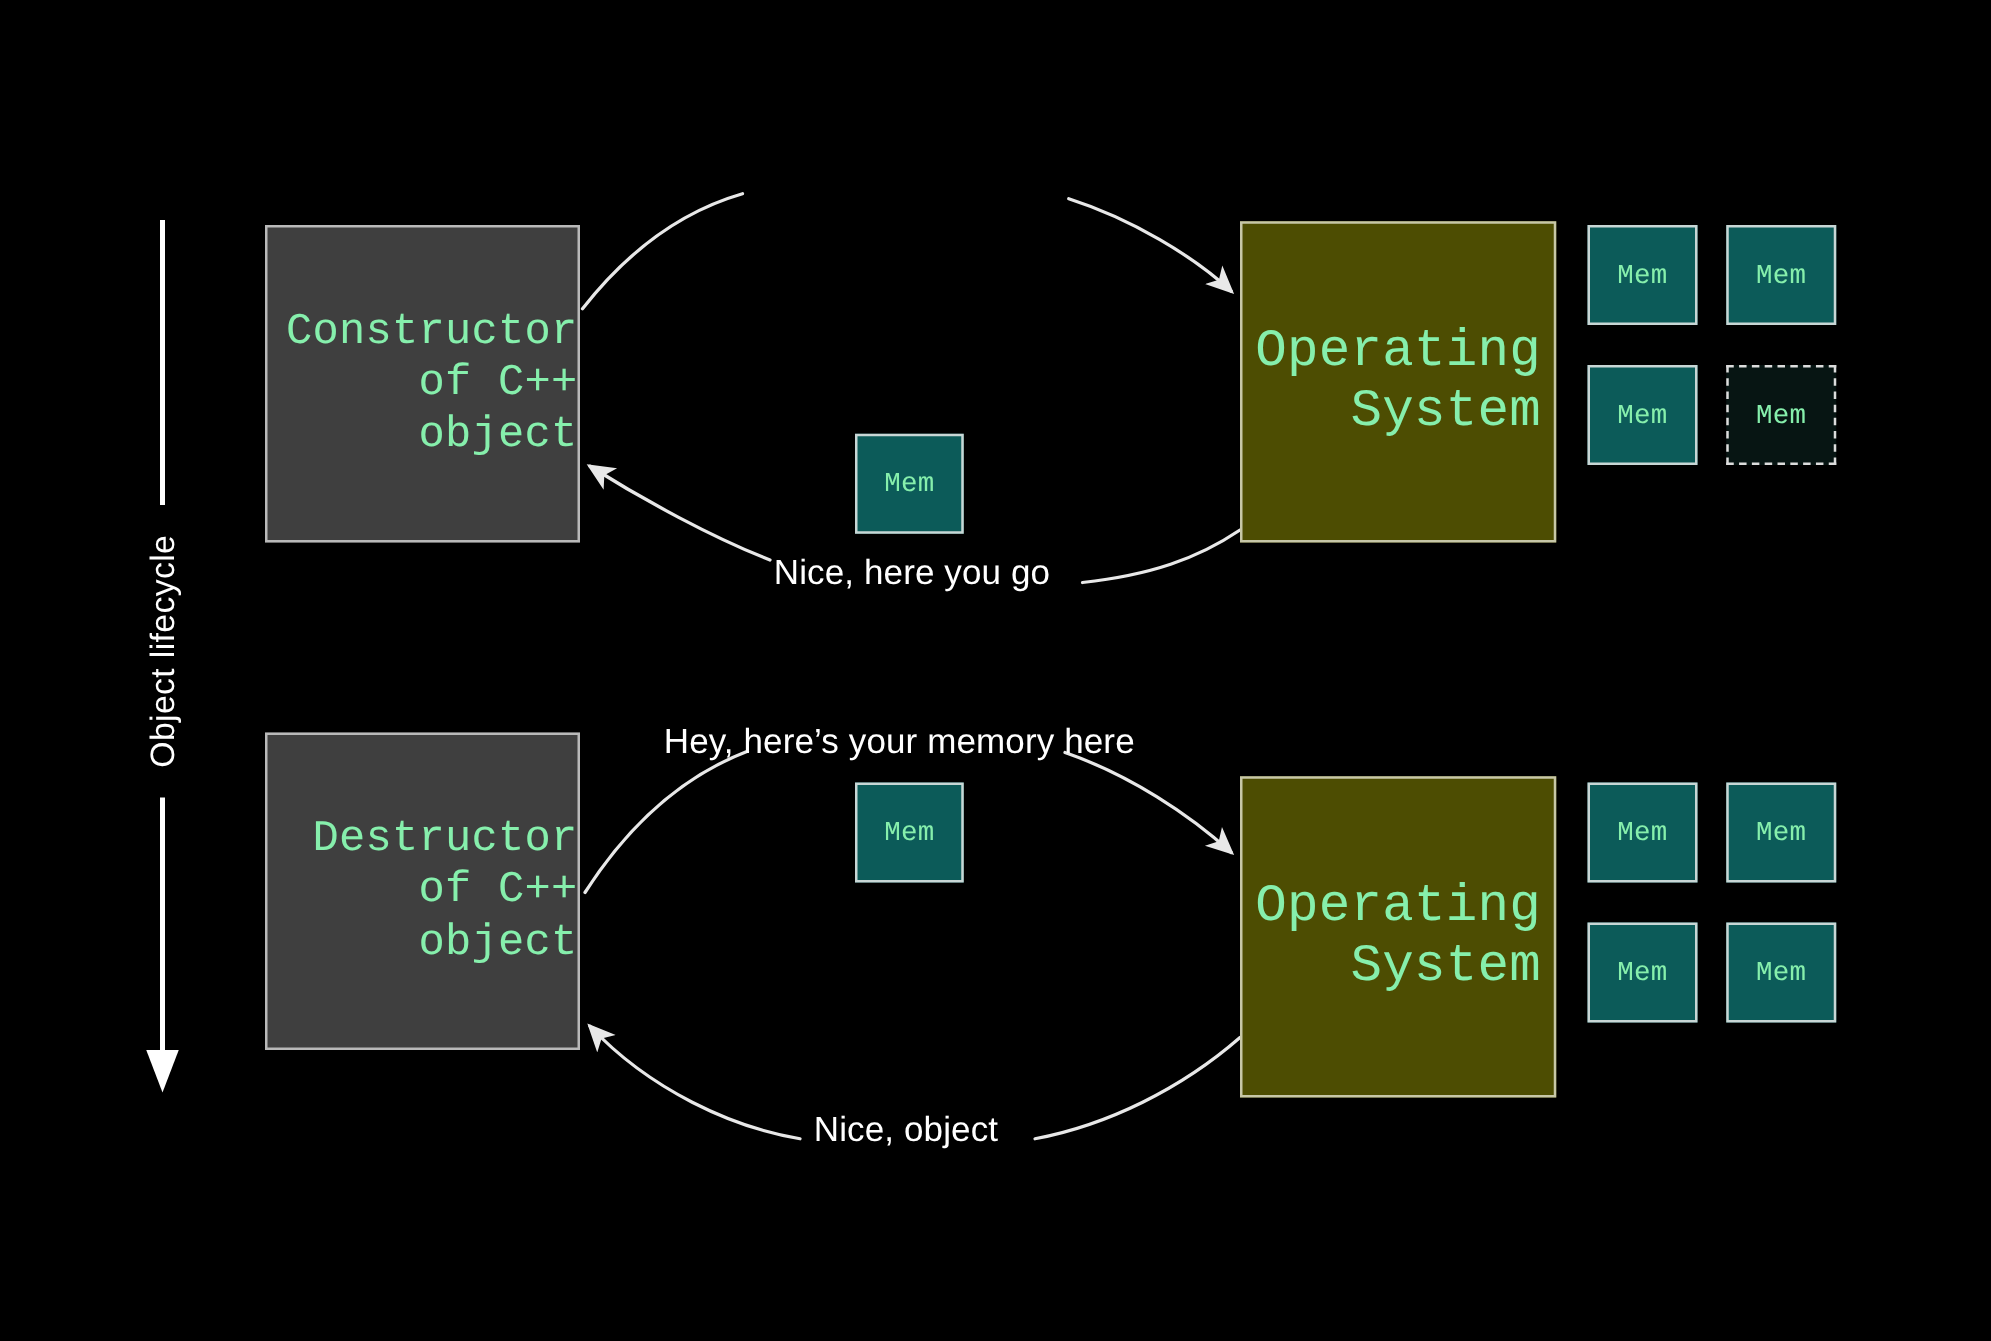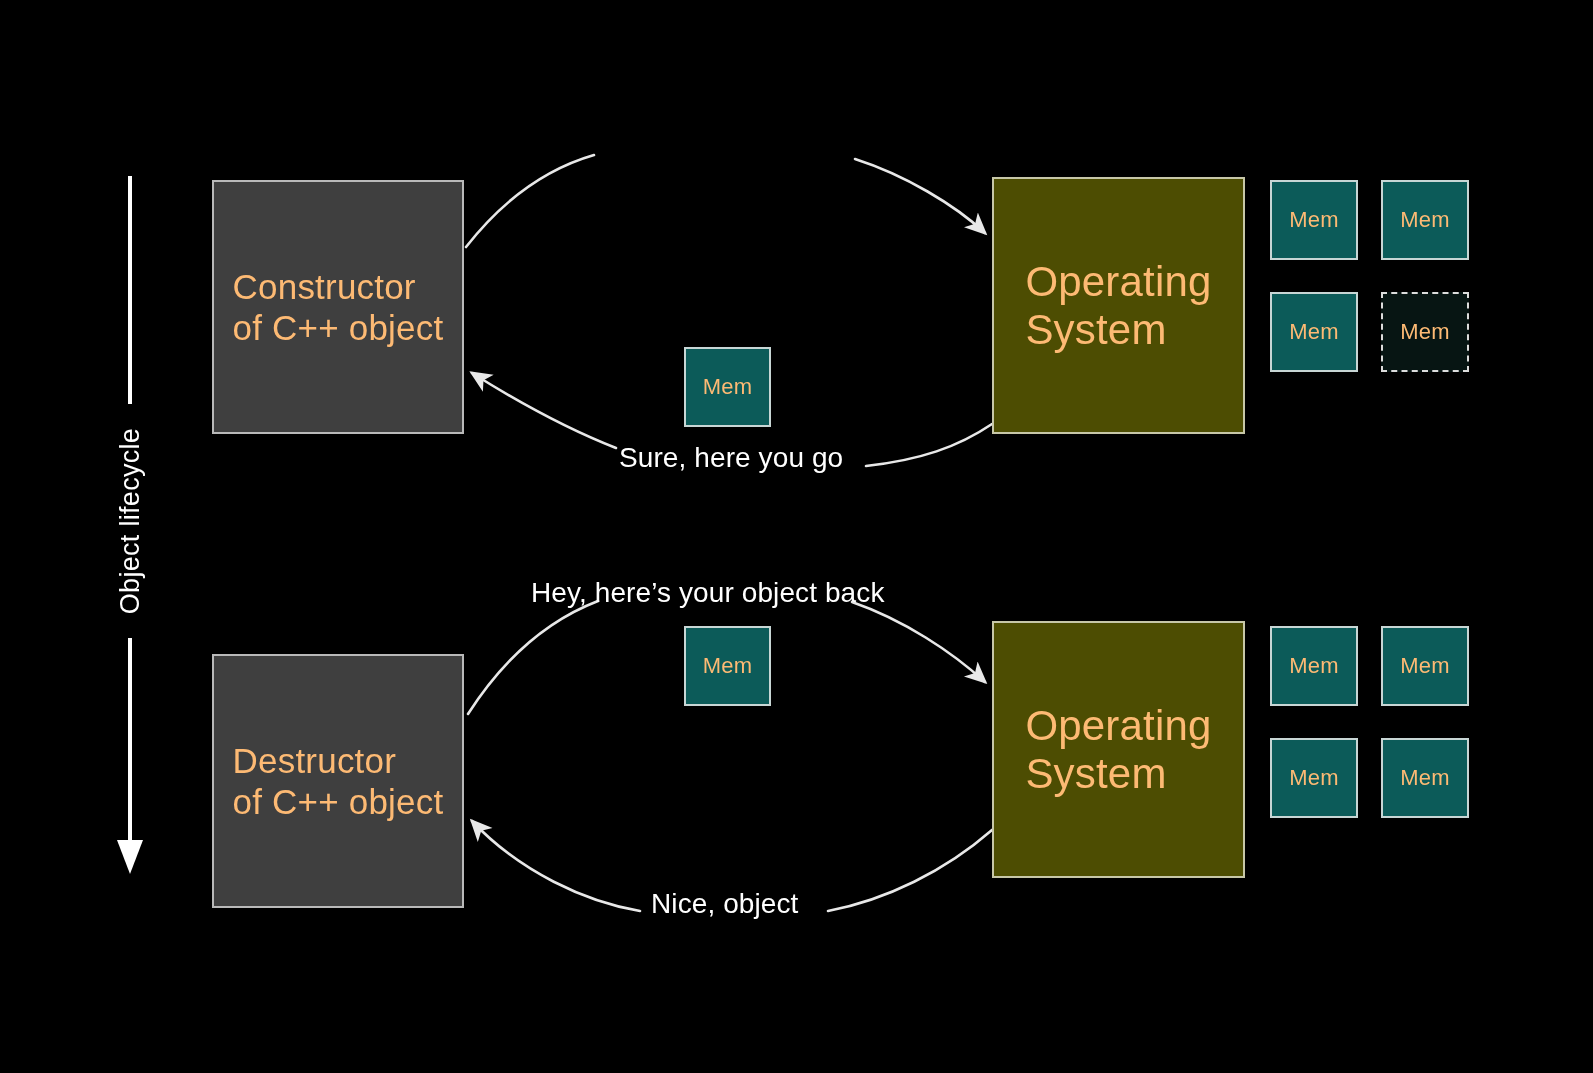--- a/index.html
+++ b/index.html
@@ -24,22 +24,23 @@
     width: 1593px;
     height: 1073px;
     pointer-events: none;
   }
   .box {
     position: absolute;
     box-sizing: border-box;
     display: flex;
     align-items: center;
     justify-content: center;
-    text-align: left;
-    color: #fdba74;
+    text-align: right;
+    color: #86efac;
+    font-family: Liberation Mono, monospace;
   }
   .actor-box {
     background: #3f3f3f;
     border: 2px solid #b9b9b9;
     font-size: 35px;
     line-height: 1.18;
     letter-spacing: 0.2px;
   }
   .os-box {
     background: #4d4d02;
@@ -119,42 +120,42 @@
   <div class="box actor-box" style="left: 212px; top: 180px; width: 252px; height: 254px;">
     <div>
       <div>Constructor</div>
       <div>of C++ object</div>
     </div>
   </div>
 
 
   <div class="box mem-box" style="left: 684px; top: 347px; width: 87px; height: 80px;">Mem</div>
 
-  <div class="caption" style="left: 619px; top: 442px;">Sure, here you go</div>
+  <div class="caption" style="left: 619px; top: 442px;">Nice, here you go</div>
 
   <div class="box os-box" style="left: 992px; top: 177px; width: 253px; height: 257px;">
     <div>
       <div>Operating</div>
       <div>System</div>
     </div>
   </div>
 
   <div class="box mem-box" style="left: 1270px; top: 180px; width: 88px; height: 80px;">Mem</div>
   <div class="box mem-box" style="left: 1381px; top: 180px; width: 88px; height: 80px;">Mem</div>
   <div class="box mem-box" style="left: 1270px; top: 292px; width: 88px; height: 80px;">Mem</div>
   <div class="box mem-box free" style="left: 1381px; top: 292px; width: 88px; height: 80px;">Mem</div>
 
-  <div class="box actor-box" style="left: 212px; top: 654px; width: 252px; height: 254px;">
+  <div class="box actor-box" style="left: 212px; top: 586px; width: 252px; height: 254px;">
     <div>
       <div>Destructor</div>
       <div>of C++ object</div>
     </div>
   </div>
 
-  <div class="caption" style="left: 531px; top: 577px;">Hey, here’s your object back</div>
+  <div class="caption" style="left: 531px; top: 577px;">Hey, here’s your memory here</div>
 
   <div class="box mem-box" style="left: 684px; top: 626px; width: 87px; height: 80px;">Mem</div>
 
   <div class="caption" style="left: 651px; top: 888px;">Nice, object</div>
 
   <div class="box os-box" style="left: 992px; top: 621px; width: 253px; height: 257px;">
     <div>
       <div>Operating</div>
       <div>System</div>
     </div>

